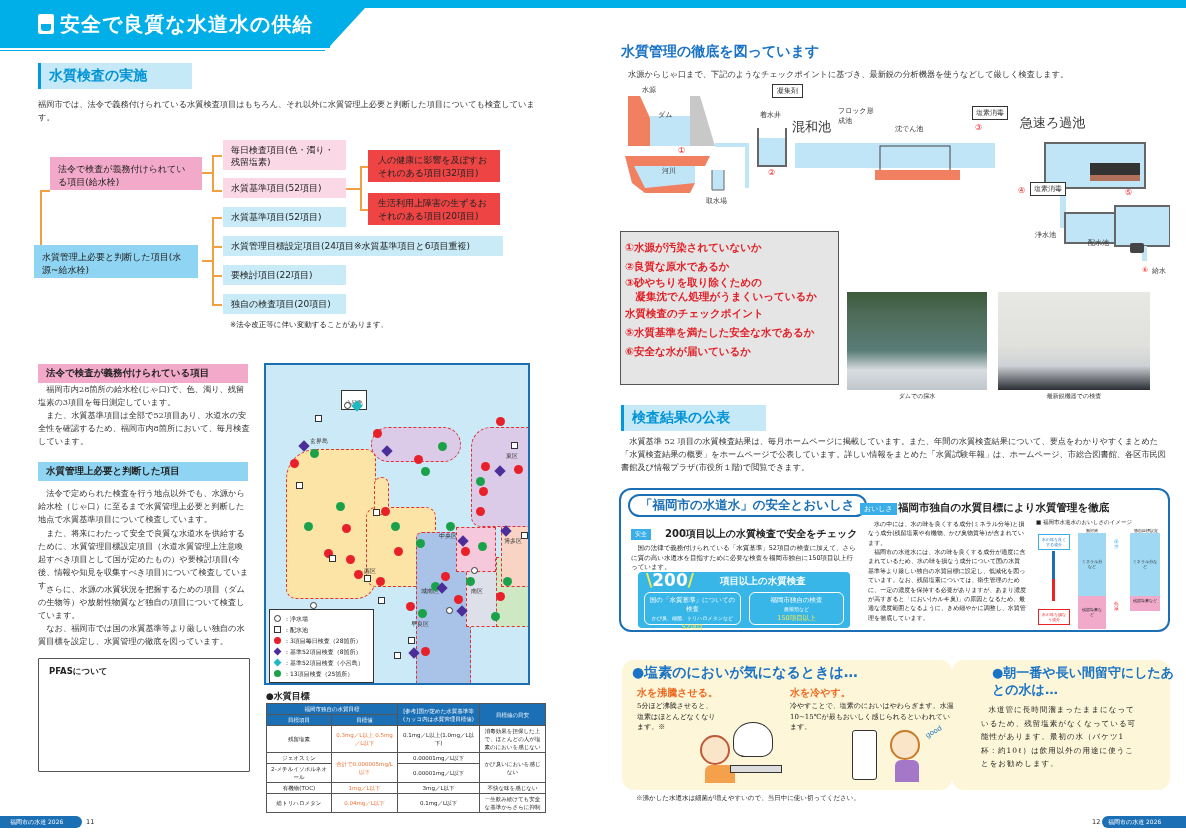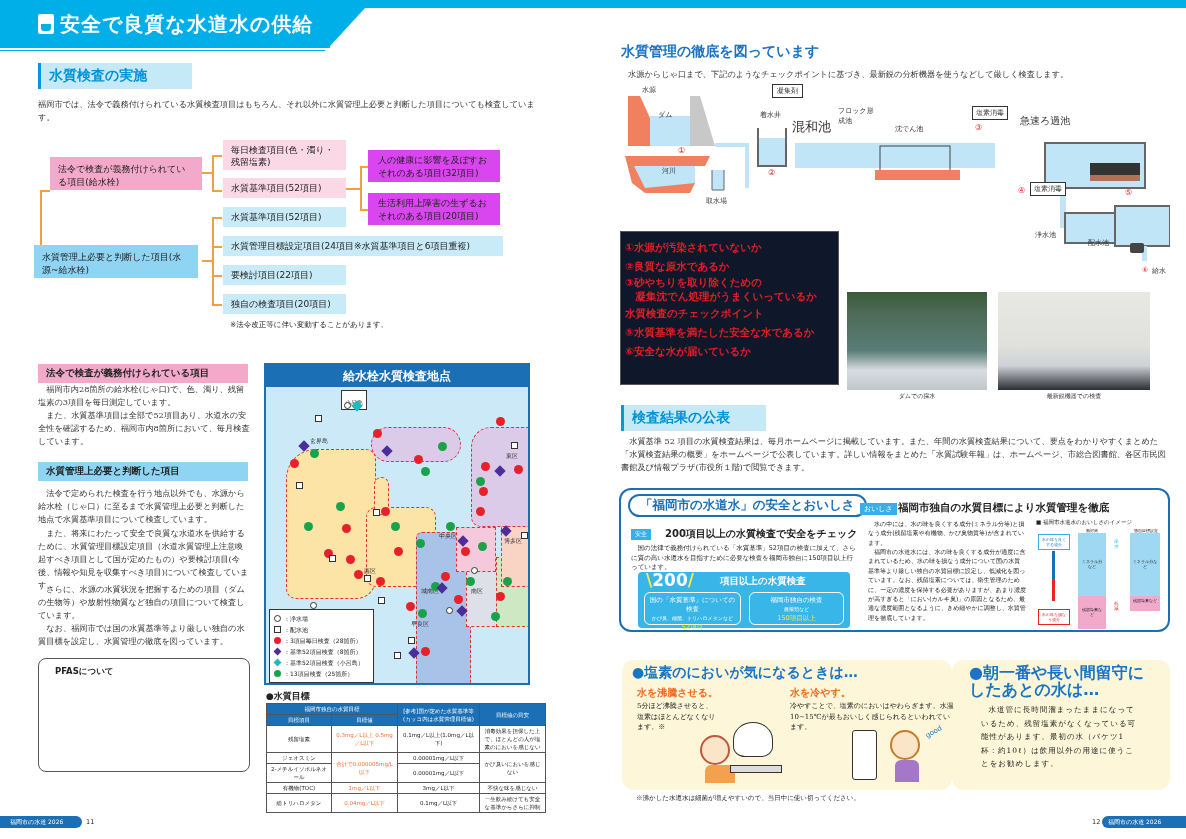--- a/index.html
+++ b/index.html
@@ -12,27 +12,27 @@
 .hdrline{left:0;top:46px;width:330px;height:2px;background:#00aee8}
 .hdrline2{left:0;top:50px;width:325px;height:1px;background:#00aee8}
 .hdr-title{left:38px;top:11px;color:#fff;font-size:20px;font-weight:bold;letter-spacing:1px}
 .hdr-icon{left:38px;top:14px;width:16px;height:20px;background:#fff;border-radius:2px}
 .hdr-icon::after{content:"";position:absolute;left:3px;top:10px;width:10px;height:7px;background:#00aee8;border-radius:0 0 3px 3px}
 
 .sec-title{background:#c6e9f7;border-left:3px solid #0099dd;color:#0093d6;font-weight:bold;font-size:14px;padding:4px 8px}
 .body-txt{font-size:8.2px;line-height:13px;color:#333}
 .pink-box{background:#f3a9c9;color:#222;font-size:9px;padding:6px 8px;line-height:13px}
 .lpink{background:#fbd8e6;font-size:9px;padding:4px 8px;line-height:12px}
-.vlpink{background:#d946ef;font-size:9px;padding:4px 10px;line-height:13px}
+.vlpink{background:#ef4444;font-size:9px;padding:4px 10px;line-height:13px}
 .blue-box{background:#8fd5f3;font-size:9px;padding:6px 8px;line-height:13px}
 .lblue{background:#c9ebf8;font-size:9px;padding:4px 8px;line-height:12px}
 .ln{background:#f0a040}
 .sub-h-pink{background:#f3a9c9;font-size:9.5px;font-weight:bold;padding:3px 8px;color:#222}
 .sub-h-blue{background:#8fd5f3;font-size:9.5px;font-weight:bold;padding:3px 8px;color:#222}
-.pfas{border:1px solid #555;border-radius:8px;padding:6px 16px;font-size:8.5px;line-height:12.5px}
+.pfas{border:1px solid #555;border-radius:1px;padding:6px 10px;font-size:8.5px;line-height:12.5px}
 
 .map{left:264px;top:363px;width:266px;height:322px;border:2px solid #1a6fb5;background:#cbe9f7;overflow:hidden}
 .map-title{height:22px;background:#1a6fb5;color:#fff;font-weight:bold;font-size:12px;text-align:center;line-height:22px}
 .land{position:absolute;border:1px dashed #d33}
 .dot{position:absolute;width:9px;height:9px;border-radius:50%}
 .r{background:#e8202a}.g{background:#1aa24a}
 .dia{position:absolute;width:8px;height:8px;background:#4b2e9a;transform:rotate(45deg)}
 .sq{position:absolute;width:7px;height:7px;background:#fff;border:1px solid #333}
 .circ{position:absolute;width:7px;height:7px;background:#fff;border:1px solid #333;border-radius:50%}
 .lbl{position:absolute;font-size:6px;color:#333}
@@ -40,21 +40,21 @@
 .legend .row{display:flex;align-items:center;gap:3px}
 .li{display:inline-block;width:7px;height:7px}
 
 table.wq{border-collapse:collapse;font-size:5.5px;width:280px}
 table.wq td,table.wq th{border:1px solid #555;text-align:center;padding:1px 2px;line-height:8px}
 table.wq th{background:#1a6fb5;color:#fff;font-weight:normal}
 .orange{color:#f07030}
 
 .rt-title{color:#1a73c5;font-weight:bold;font-size:14px}
 .flow{left:620px;top:88px;width:550px;height:200px}
-.chk{left:620px;top:231px;width:219px;height:154px;border:1px solid #555;padding:6px 4px;background:#0f172a}
+.chk{left:620px;top:231px;width:219px;height:154px;border:1px solid #555;padding:6px 4px;background:#e5e5e5}
 .chk div{color:#e21f26;font-size:10.5px;line-height:19px;font-weight:bold}
 .photo{background:#556;position:absolute}
 .cap{position:absolute;font-size:6px;color:#333;text-align:center}
 .big-box{left:619px;top:488px;width:551px;height:144px;border:2px solid #1a6fb5;border-radius:12px}
 .pill{border:2px solid #1a6fb5;border-radius:14px;color:#1a6fb5;font-weight:bold;font-size:12.5px;padding:1px 10px;background:#fff}
 .tag{background:#3aaee8;color:#fff;font-size:6px;padding:1px 4px}
 .b200{background:#38b6e8;border-radius:4px}
 .b200 .sub{border:1.5px solid #fff;border-radius:6px;color:#fff;text-align:center;font-size:6.5px;line-height:9px;padding:3px}
 .yel{color:#f8ea4a}
 .cream{background:#fdf6d8;border-radius:12px}
@@ -116,21 +116,20 @@
 <div class="abs body-txt serif" style="left:38px;top:487px;width:212px;text-indent:1em">法令で定められた検査を行う地点以外でも、水源から給水栓（じゃ口）に至るまで水質管理上必要と判断した地点で水質基準項目について検査しています。</div>
 <div class="abs body-txt serif" style="left:38px;top:527px;width:212px;text-indent:1em">また、将来にわたって安全で良質な水道水を供給するために、水質管理目標設定項目（水道水質管理上注意喚起すべき項目として国が定めたもの）や要検討項目(今後、情報や知見を収集すべき項目)について検査しています。</div>
 <div class="abs body-txt serif" style="left:38px;top:583px;width:212px;text-indent:1em">さらに、水源の水質状況を把握するための項目（ダムの生物等）や放射性物質など独自の項目について検査しています。</div>
 <div class="abs body-txt serif" style="left:38px;top:622px;width:212px;text-indent:1em">なお、福岡市では国の水質基準等より厳しい独自の水質目標を設定し、水質管理の徹底を図っています。</div>
 
 <div class="abs pfas" style="left:38px;top:658px;width:212px;height:114px">
   <div style="font-weight:bold">PFASについて</div>
 </div>
 
 <div class="abs map">
-  <div class="map-title">給水栓水質検査地点</div>
   <div style="position:absolute;left:0;top:22px;width:266px;height:300px">
     <div class="land" style="left:20px;top:62px;width:90px;height:150px;background:#fce3a6;border-radius:30px 10px 20px 10px"></div>
     <div class="land" style="left:100px;top:120px;width:70px;height:80px;background:#fce3a6;border-radius:10px"></div>
     <div class="land" style="left:150px;top:145px;width:55px;height:155px;background:#a9c3e8;border-radius:6px"></div>
     <div class="land" style="left:200px;top:180px;width:60px;height:60px;background:#dde0e8"></div>
     <div class="land" style="left:190px;top:140px;width:40px;height:45px;background:#f6c8dc"></div>
     <div class="land" style="left:230px;top:170px;width:50px;height:70px;background:#cfe8c4"></div>
     <div class="land" style="left:235px;top:130px;width:40px;height:70px;background:#f9d4c4"></div>
     <div class="land" style="left:205px;top:40px;width:60px;height:100px;background:#dccbe8;border-radius:20px 0 0 10px"></div>
     <div class="land" style="left:105px;top:40px;width:90px;height:35px;background:#dccbe8;border-radius:20px"></div>
@@ -310,21 +309,21 @@
   <div class="lbl" style="left:58px;top:58px;font-size:8px;color:#e22">①</div>
   <div class="lbl" style="left:86px;top:108px;font-size:7px">取水場</div>
   <div class="lbl" style="left:152px;top:-4px;font-size:7px;border:1px solid #333;padding:1px 4px;background:#fff">凝集剤</div>
   <div class="lbl" style="left:140px;top:22px;font-size:7px">着水井</div>
   <div class="lbl" style="left:172px;top:30px;font-size:13px">混和池</div>
   <div class="lbl" style="left:148px;top:80px;font-size:8px;color:#e22">②</div>
   <div class="lbl" style="left:218px;top:18px;font-size:7px;width:36px">フロック形成池</div>
   <div class="lbl" style="left:275px;top:36px;font-size:7px">沈でん池</div>
   <div class="lbl" style="left:352px;top:18px;font-size:7px;border:1px solid #333;padding:1px 3px;background:#fff">塩素消毒</div>
   <div class="lbl" style="left:355px;top:35px;font-size:8px;color:#e22">③</div>
-  <div class="lbl" style="left:400px;top:26px;font-size:10px">急速ろ過池</div>
+  <div class="lbl" style="left:400px;top:26px;font-size:13px">急速ろ過池</div>
   <div class="lbl" style="left:398px;top:98px;font-size:8px;color:#e22">④</div>
   <div class="lbl" style="left:410px;top:94px;font-size:7px;border:1px solid #333;padding:1px 3px;background:#fff">塩素消毒</div>
   <div class="lbl" style="left:505px;top:100px;font-size:8px;color:#e22">⑤</div>
   <div class="lbl" style="left:415px;top:142px;font-size:7px">浄水池</div>
   <div class="lbl" style="left:468px;top:150px;font-size:7px">配水池</div>
   <div class="lbl" style="left:522px;top:178px;font-size:7px;color:#e22">⑥</div>
   <div class="lbl" style="left:532px;top:178px;font-size:7px">給水</div>
   <div class="abs" style="left:510px;top:155px;width:14px;height:10px;background:#444;border-radius:2px"></div>
 </div>
 
@@ -403,21 +402,21 @@
   <div style="position:absolute;left:0;top:10px;width:30px;height:30px;border-radius:50%;background:#fbe5c8;border:2px solid #c0583a"></div>
   <div style="position:absolute;left:5px;top:40px;width:30px;height:18px;background:#f5a04a;border-radius:6px 6px 0 0"></div>
 </div>
 <div class="abs" style="left:733px;top:722px;width:40px;height:35px;background:#fff;border:1.5px solid #333;border-radius:50% 50% 30% 30%"></div>
 <div class="abs" style="left:730px;top:765px;width:52px;height:8px;background:#ddd;border:1px solid #333"></div>
 <div class="abs" style="left:852px;top:730px;width:25px;height:50px;background:#fff;border:1.5px solid #333;border-radius:3px"></div>
 <div class="abs" style="left:890px;top:730px;width:30px;height:30px;border-radius:50%;background:#fbe5c8;border:2px solid #c77a2a"></div>
 <div class="abs" style="left:895px;top:760px;width:24px;height:22px;background:#a577c8;border-radius:6px 6px 0 0"></div>
 <div class="abs" style="left:925px;top:728px;font-size:7px;color:#1a73c5;transform:rotate(-30deg)">good</div>
 
-<div class="abs h-blue" style="left:969px;top:664px;font-size:16px;width:190px;line-height:17px">●朝一番や長い間留守にしたあとの水は…</div>
+<div class="abs h-blue" style="left:992px;top:664px;font-size:13px;width:190px;line-height:17px">●朝一番や長い間留守にしたあとの水は…</div>
 <div class="abs serif" style="left:981px;top:703px;width:160px;font-size:7.5px;line-height:13.5px;letter-spacing:1px;text-indent:1em">水道管に長時間溜まったままになっているため、残留塩素がなくなっている可能性があります。最初の水（バケツ1杯：約10ℓ）は飲用以外の用途に使うことをお勧めします。</div>
 
 <div class="abs serif" style="left:636px;top:794px;font-size:6.5px">※沸かした水道水は細菌が増えやすいので、当日中に使い切ってください。</div>
 
 <div class="abs footer-l">福岡市の水道 2026</div>
 <div class="abs" style="left:86px;top:816px;font-size:6.5px;line-height:12px">11</div>
 <div class="abs" style="left:1092px;top:816px;font-size:6.5px;line-height:12px">12</div>
 <div class="abs footer-r">福岡市の水道 2026</div>
 
 </body></html>

